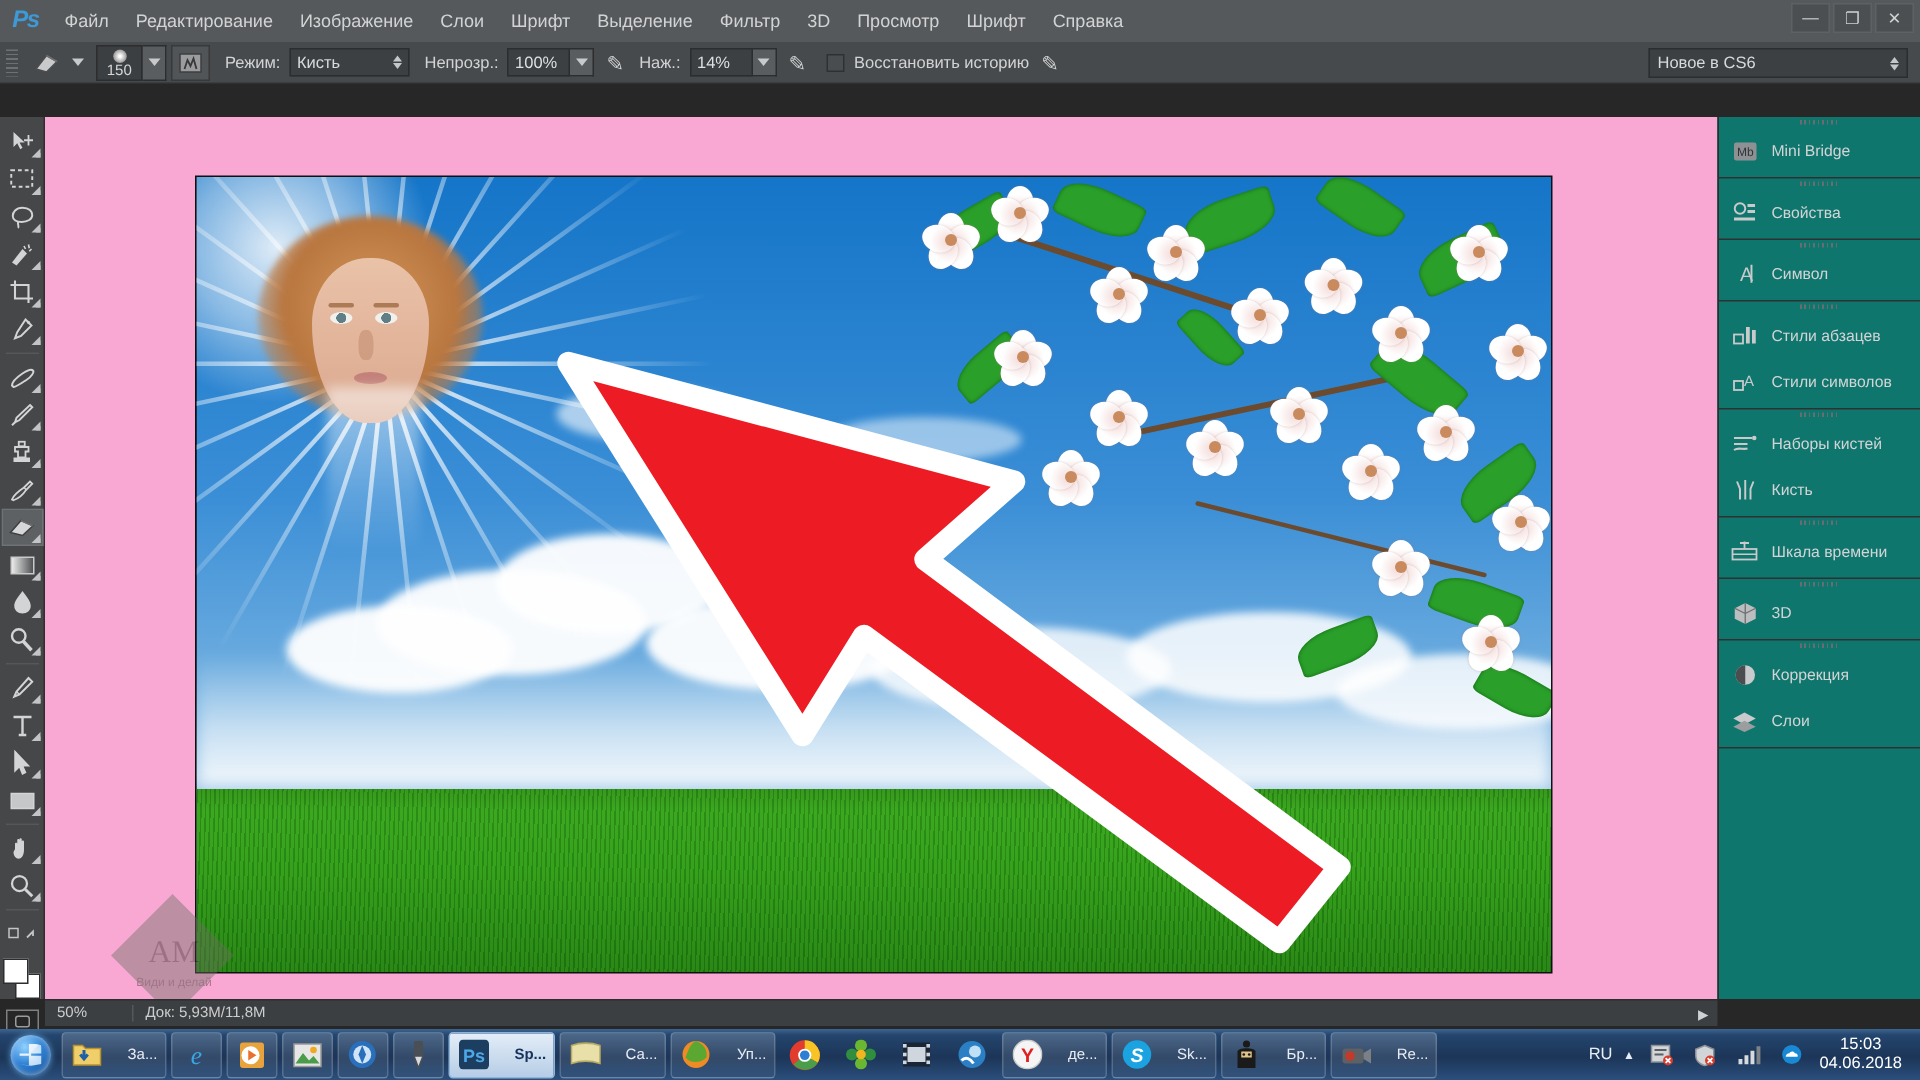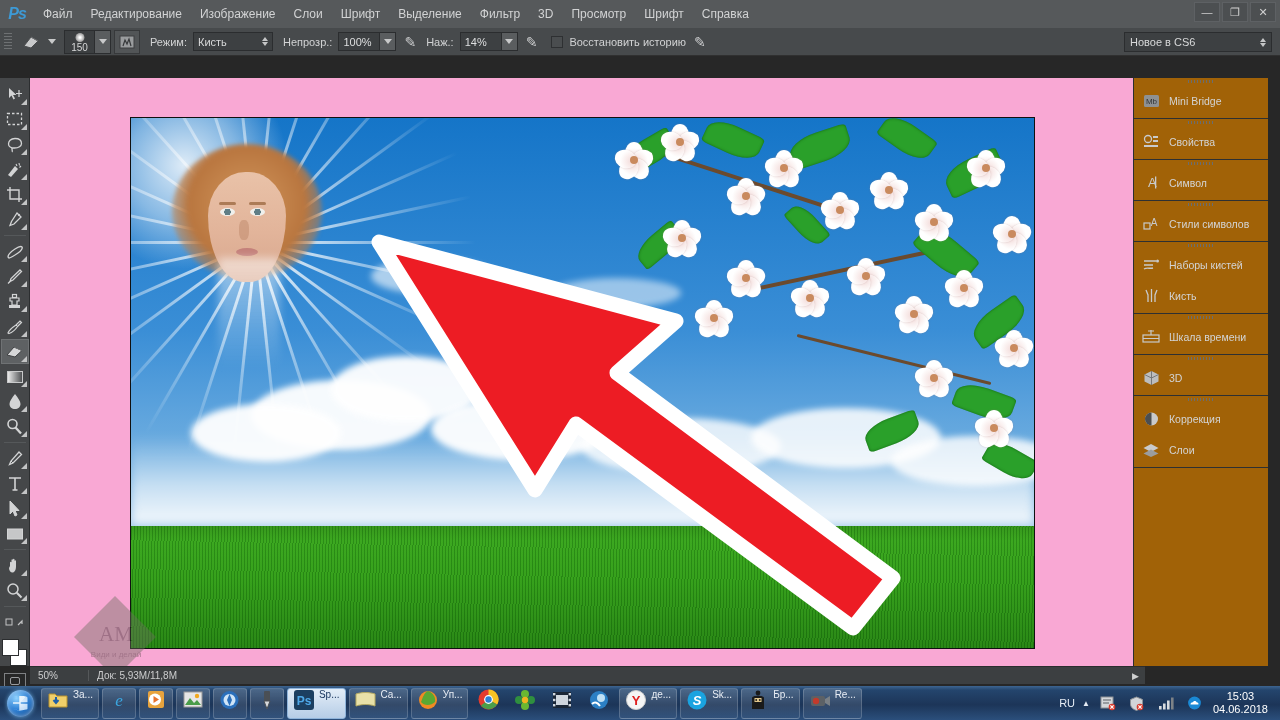--- a/index.html
+++ b/index.html
@@ -44,21 +44,21 @@
   .spin { display:flex; flex-direction:column; gap:1px; margin-left:4px; }
   .spin i { width:0;height:0;border-left:3px solid transparent;border-right:3px solid transparent; }
   .spin i.up { border-bottom:4px solid #c5c6c7; }
   .spin i.dn { border-top:4px solid #c5c6c7; }
   .num-field { height:19px; width:42px; background:#3d4042; border:1px solid #2b2d2f;
     color:#dedfe0; font-size:11px; display:flex; align-items:center; padding-left:4px; }
   .ddbtn { width:16px;height:19px;background:#5a5d5f;border:1px solid #2b2d2f;border-left:none;
     display:flex;align-items:center;justify-content:center;}
   .chk { width:12px;height:12px;background:#4a4d4f;border:1px solid #2e3032; margin:0 6px 0 14px;}
   .airbrush { color:#cfd0d1; font-size:14px; margin-left:8px; }
-  .ws-select { position:absolute; right:8px; top:4px; height:20px; width:148px;
+  .ws-select { position:absolute; right:8px; top:4px; height:20px; width:173px;
     background:#3d4042; border:1px solid #2b2d2f; color:#d8d9da; font-size:11px;
     display:flex; align-items:center; padding:0 5px; justify-content:space-between;text-align:center; }
 
   
   .tabbar { position:absolute; left:0; top:56px; width:1280px; height:22px;
     background:#383838; border-bottom:1px solid #232323; display:flex; align-items:flex-end;}
   .tab-spacer { width:36px; height:22px; }
   .doctab { height:22px; background:#4a4d4f; border:1px solid #2c2e30; border-bottom:none;
     display:flex; align-items:center; padding:0 8px; gap:8px; }
   .doctab .title { font-size:11px; color:#d9dadb; white-space:nowrap; }
@@ -146,22 +146,22 @@
 
   
   .statusbar { position:absolute; left:30px; top:666px; width:1115px; height:18px;
     background:#3c3f41; border-top:1px solid #2b2d2f; display:flex; align-items:center;
     font-size:10px; color:#cccdce; padding-left:8px; gap:10px; }
   .status-zoom { width:40px; }
   .status-doc { border-left:1px solid #55585a; padding-left:8px; }
   .status-arrow { margin-left:auto; margin-right:6px; color:#cfd0d1; font-size:9px;}
 
   
-  .dock { position:absolute; right:12px; top:78px; width:135px; height:588px;
-    background:#a16207; border-left:1px solid #2c2e30;text-align:center; }
+  .dock { position:absolute; right:0; top:78px; width:135px; height:588px;
+    background:#0f766e; border-left:1px solid #2c2e30;text-align:center; }
   .dockgroup { border-bottom:1px solid #2e3032; padding-bottom:2px; }
   .dockgrip { height:7px; display:flex; align-items:center; justify-content:center; }
   .dockgrip div { width:26px; height:3px;
     background: repeating-linear-gradient(to right,#6a6d6f 0 1px,transparent 1px 3px); }
   .dockitem { height:31px; display:flex; align-items:center; padding-left:8px; gap:9px; }
   .dockitem .ico { width:18px; height:18px; display:flex; align-items:center; justify-content:center; }
   .dockitem .lbl { font-size:10.5px; color:#d3d4d5; white-space:nowrap; }
 
   
   .watermark { position:absolute; left:72px; top:608px; width:88px; height:62px;
@@ -182,25 +182,25 @@
     background:radial-gradient(circle at 35% 30%,#8fd2ff 0%,#2c7fd4 45%,#0d3f7d 100%);
     box-shadow:0 0 4px rgba(120,200,255,.7), inset 0 0 5px rgba(255,255,255,.6); position:relative;}
   .orb::after { content:""; position:absolute; left:6px; top:6px; width:15px; height:15px;
     background:
       linear-gradient(to bottom right, #fff 0 45%, transparent 45%) no-repeat,
       radial-gradient(circle,#fff,#cfe8ff); opacity:.85; border-radius:3px;
     clip-path: polygon(0% 8%,45% 0%,45% 45%,0% 45%, 0% 55%,45% 55%,45% 100%,0% 92%,
                        55% 100%,100% 92%,100% 55%,55% 55%,55% 45%,100% 45%,100% 8%,55% 0%); }
   .tbtn { height:31px; margin-left:3px; border:1px solid rgba(255,255,255,.18);
     border-radius:3px; background:linear-gradient(to bottom,rgba(255,255,255,.18),rgba(255,255,255,.04));
-    display:flex; padding:0 5px; gap:4px; }
+    display:flex; align-items:center; padding:0 5px; gap:16px; }
   .tbtn.plain { border-color:transparent; background:transparent; }
   .tbtn.active { background:linear-gradient(to bottom,#e3edf8,#b6cde6); border-color:#8fb4da; }
   .tbtn .tl { font-size:10px; color:#e9eef5; white-space:nowrap; }
-  .tbtn.active .tl { color:#16335c; }
+  .tbtn.active .tl { color:#16335c;font-weight:bold; }
   .tico { width:22px; height:22px; display:flex; align-items:center; justify-content:center;
     font-size:13px; }
   .tray { margin-left:auto; display:flex; align-items:center; gap:7px; padding-right:6px; }
   .tray .ru { font-size:11px; color:#e6edf5; }
   .clock { text-align:center; line-height:13px; color:#ffffff; font-size:11px; padding-right:6px;}
 </style>
 </head>
 <body>
 
 <div id="app">
@@ -757,20 +757,30 @@
     </div>
 
     <div class="dockgroup">
       <div class="dockgrip">
           <div></div>
         </div>
       <div class="dockitem">
         <span class="ico">
           <svg width="17" height="15" viewBox="0 0 17 15">
               <rect x="1" y="7" width="6" height="6" fill="none" stroke="#c9cacb" stroke-width="1.2"></rect>
+              <rect x="9" y="2" width="2.5" height="11" fill="#c9cacb"></rect>
+              <rect x="13" y="4" width="2.5" height="9" fill="#c9cacb"></rect>
+            </svg>
+        </span>
+        <span class="lbl">Стили абзацев</span>
+      </div>
+      <div class="dockitem">
+        <span class="ico">
+          <svg width="17" height="15" viewBox="0 0 17 15">
+              <rect x="1" y="7" width="6" height="6" fill="none" stroke="#c9cacb" stroke-width="1.2"></rect>
               <text x="11" y="10" font-size="10" fill="#c9cacb" text-anchor="middle" font-family="Liberation Sans">A</text>
             </svg>
         </span>
         <span class="lbl">Стили символов</span>
       </div>
     </div>
 
     <div class="dockgroup">
       <div class="dockgrip">
           <div></div>

